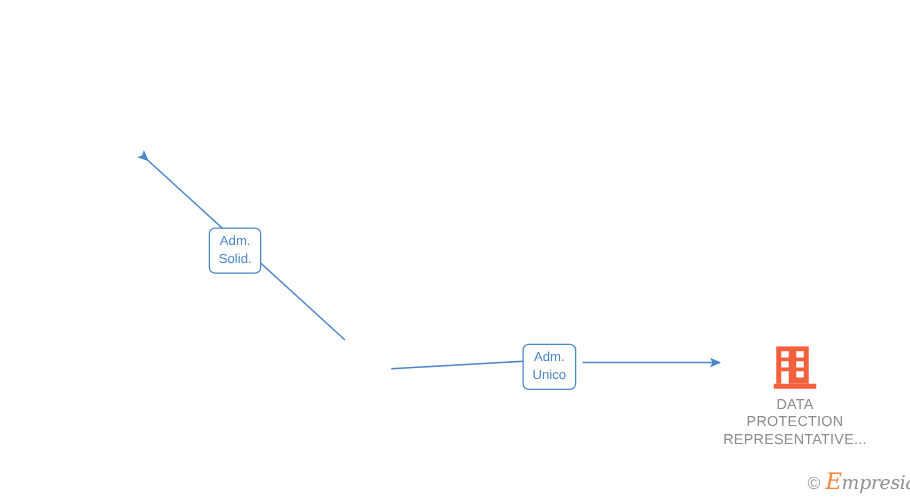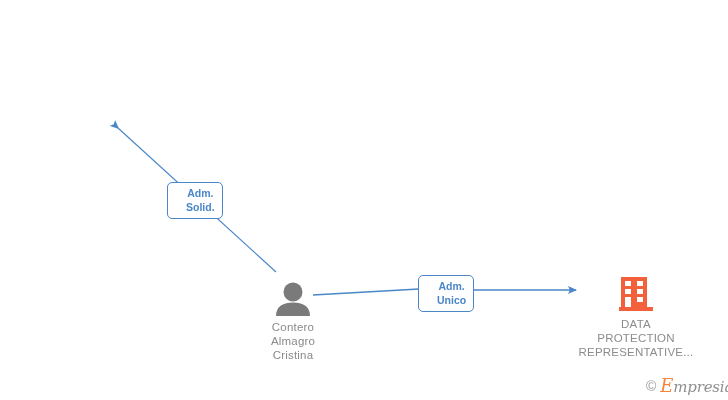--- a/index.html
+++ b/index.html
@@ -85,24 +85,23 @@
   
   .edge-label {
     position: absolute;
     border: 1px solid #4a86c8;
     border-radius: 5px;
     background: #ffffff;
     color: #4a86c8;
     font-size: 10.5px;
     line-height: 14px;
     text-align: center;
-    padding: 3px 7px 4px 18px;
+    padding: 3px 7px 4px 7px;
     white-space: pre-line;
     box-sizing: border-box;
-    font-weight: bold;
   }
   #edge-label-solid {
     left: 167px;
     top: 182px;
   }
   #edge-label-unico {
     left: 418px;
     top: 275px;
   }
 
@@ -149,33 +148,20 @@
     </defs>
 
     <line x1="276" y1="272" x2="118" y2="128" stroke="#4a86c8" stroke-width="1.2" marker-end="url(#arrow-up-left)"></line>
 
     <line x1="313" y1="295" x2="419" y2="289" stroke="#4a86c8" stroke-width="1.3"></line>
 
     <line x1="466" y1="290" x2="576" y2="290" stroke="#4a86c8" stroke-width="1.3" marker-end="url(#arrow-right)"></line>
   </svg>
 
 
-  <div class="node" id="node-person">
-    <span class="icon-wrap">
-      <svg width="118" height="36" viewBox="0 0 118 36" xmlns="http://www.w3.org/2000/svg">
-        <g transform="translate(42,2)" fill="#7a7a7a">
-          <circle cx="17" cy="10" r="9.5"></circle>
-          <path d="M0,34 C0,24 7.5,20.5 17,20.5 C26.5,20.5 34,24 34,34 Z"></path>
-        </g>
-      </svg>
-    </span>
-    <div class="node-label person">Contero
-Almagro
-Cristina</div>
-  </div>
 
   <div class="node" id="node-dpr">
     <span class="icon-wrap">
       <svg width="170" height="36" viewBox="0 0 170 36" xmlns="http://www.w3.org/2000/svg">
         <g transform="translate(68,0)" fill="#f2613c">
           <rect x="2" y="0" width="26" height="30"></rect>
           <rect x="0" y="30" width="34" height="4"></rect>
           <g fill="#ffffff">
             <rect x="6" y="4" width="6" height="5"></rect>
             <rect x="18" y="4" width="6" height="5"></rect>

